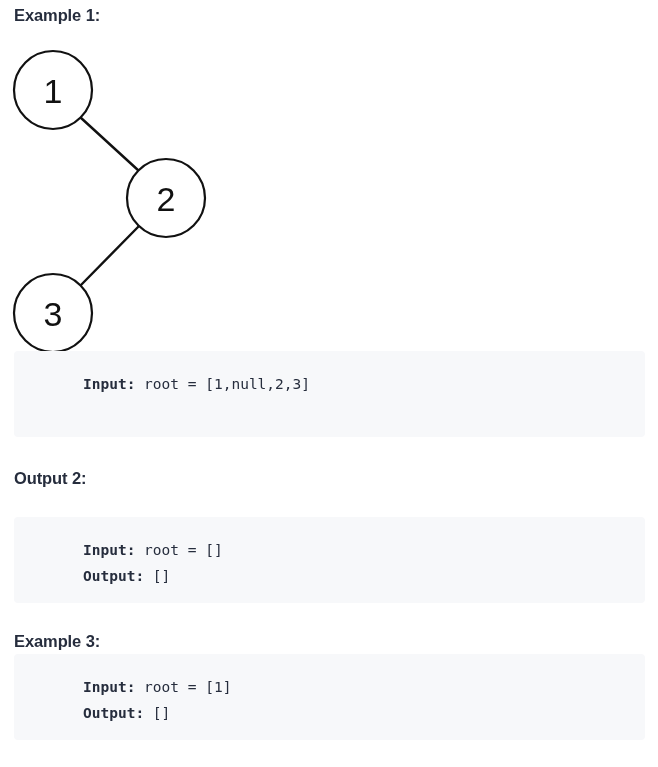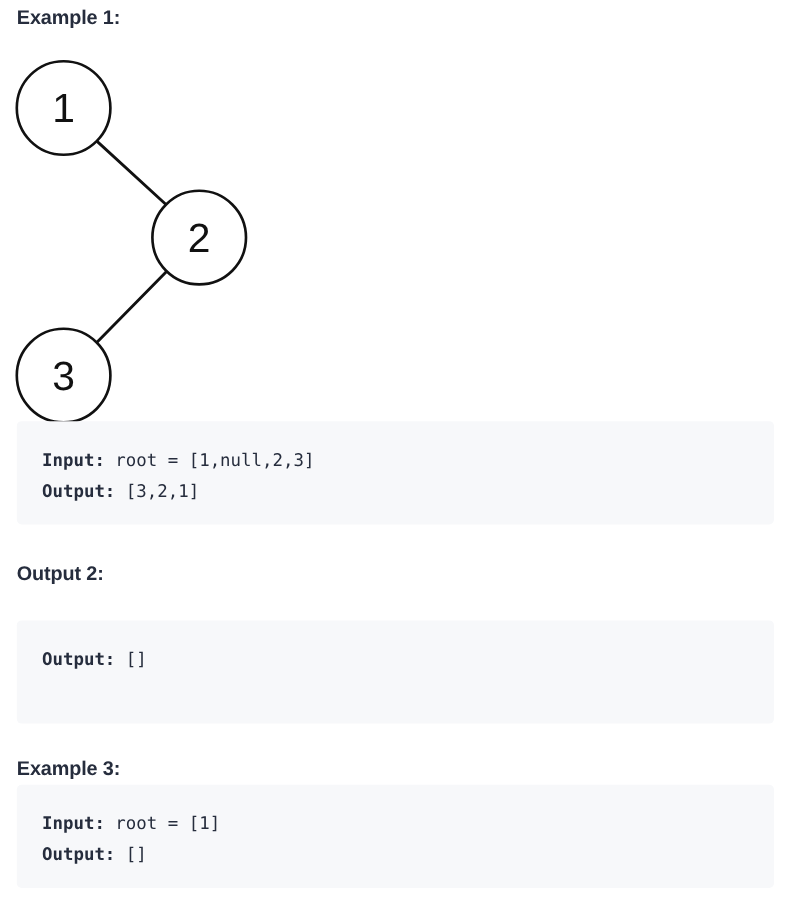--- a/index.html
+++ b/index.html
@@ -73,20 +73,21 @@
     font-size: 14.5px;
     line-height: 26px;
     color: #262d3d;
   }
   #code-1 { top: 351px; height: 86px; }
   #code-2 { top: 517px; height: 86px; }
   #code-3 { top: 654px; height: 86px; }
 
   .code-line {
     white-space: pre;
+    margin-left: 48px;
   }
   .code-label {
     font-weight: bold;
   }
   .code-value {
     font-weight: normal;
   }
 </style>
 </head>
 <body>
@@ -106,26 +107,26 @@
       <circle class="node-circle" cx="166" cy="153" r="39"></circle>
       <text class="node-label" x="166" y="154">2</text>
 
       <circle class="node-circle" cx="53" cy="268" r="39"></circle>
       <text class="node-label" x="53" y="269">3</text>
     </svg>
   </div>
 
   <div class="code-block" id="code-1">
     <div class="code-line"><span class="code-label">Input:</span><span class="code-value"> root = [1,null,2,3]</span></div>
-    <div class="code-line"><span class="code-label">Output:</span><span class="code-value"> [3,2,1]</span></div>
   </div>
 
   <div class="example-heading" id="heading-2">Output 2:</div>
 
   <div class="code-block" id="code-2">
+    <div class="code-line"><span class="code-label">Input:</span><span class="code-value"> root = []</span></div>
     <div class="code-line"><span class="code-label">Output:</span><span class="code-value"> []</span></div>
   </div>
 
   <div class="example-heading" id="heading-3">Example 3:</div>
 
   <div class="code-block" id="code-3">
     <div class="code-line"><span class="code-label">Input:</span><span class="code-value"> root = [1]</span></div>
     <div class="code-line"><span class="code-label">Output:</span><span class="code-value"> []</span></div>
   </div>
 

